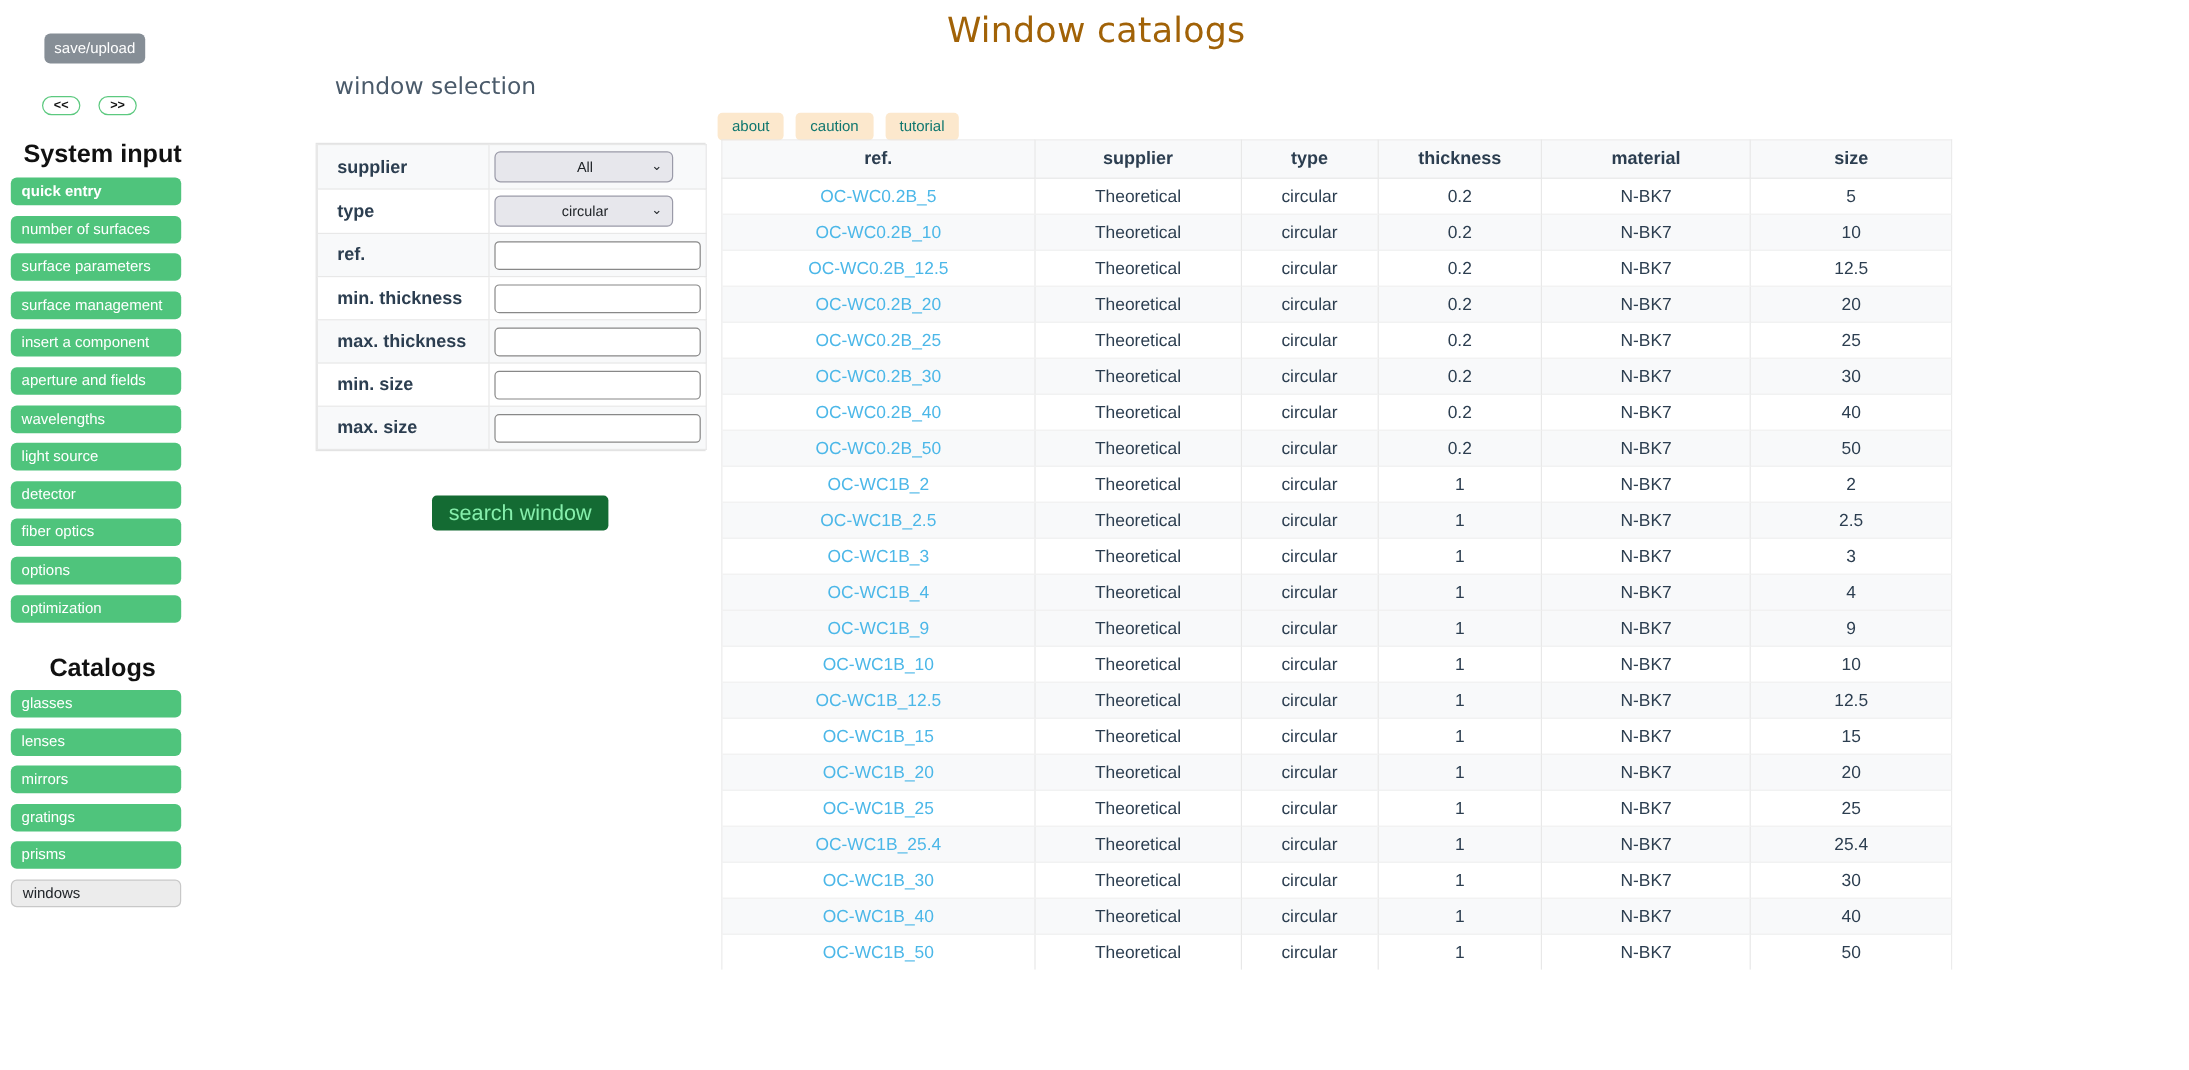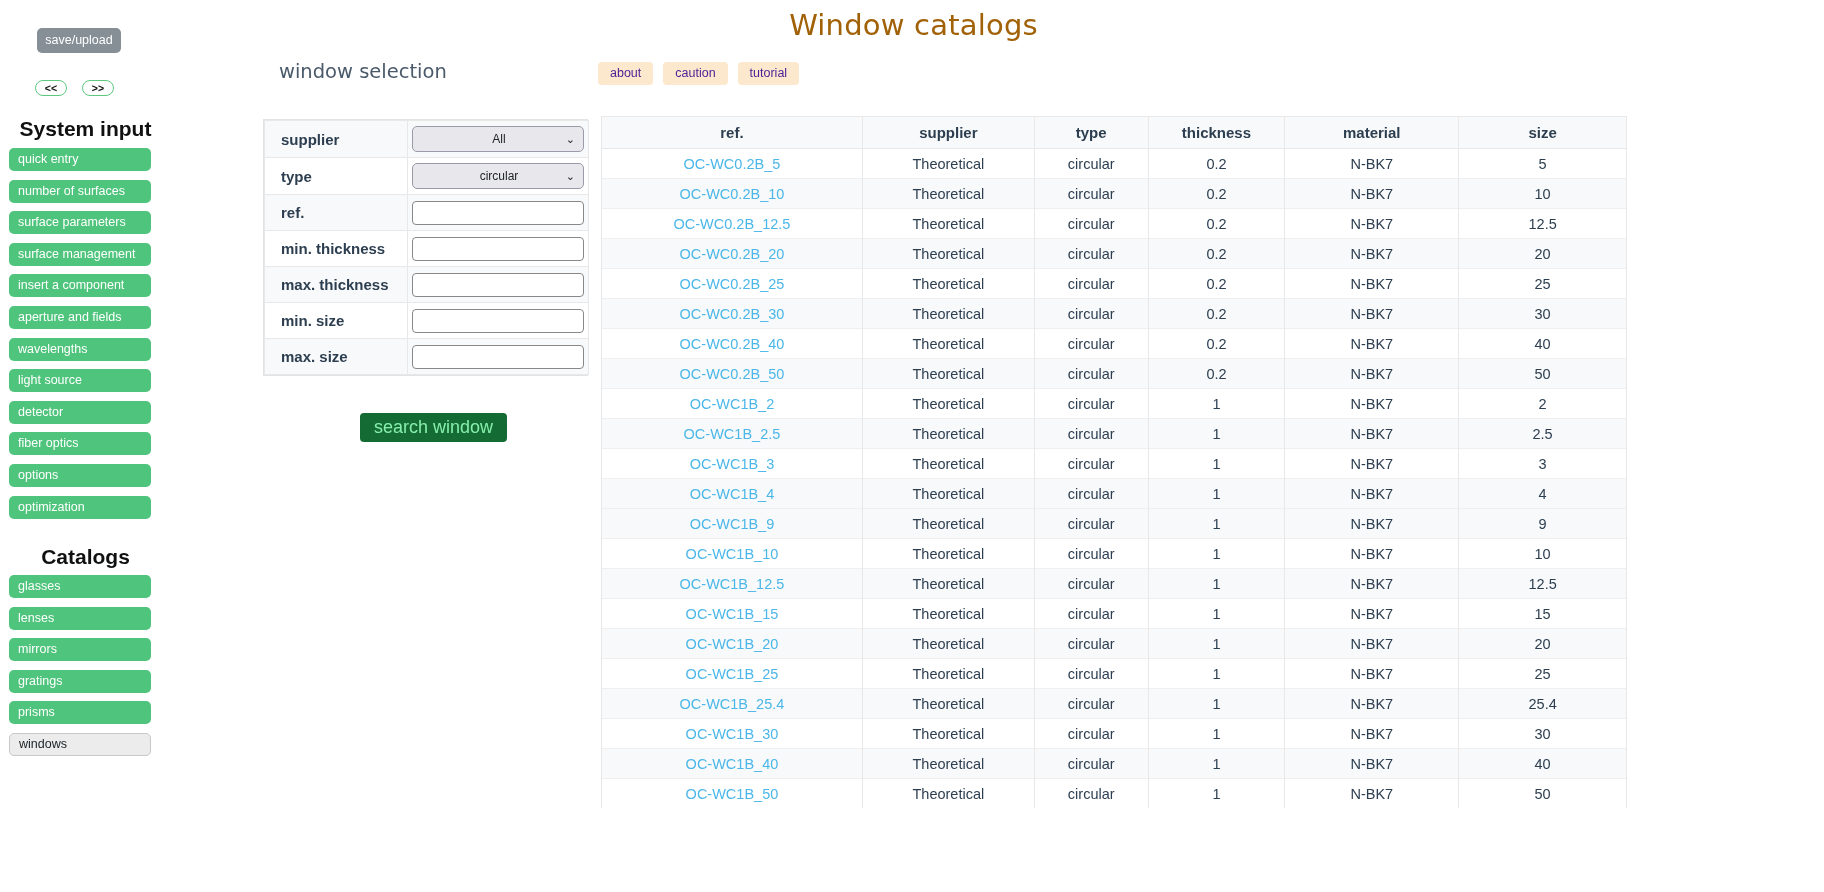--- a/index.html
+++ b/index.html
@@ -81,21 +81,21 @@
     border-radius: 5px;
     font-size: 12.5px;
     font-family: "Liberation Sans", sans-serif;
     text-align: left;
     padding: 0 0 0 9px;
     line-height: 23px;
     cursor: pointer;
     white-space: nowrap;
     overflow: hidden;
   }
-  .nav-item.bold { font-weight: normal; }
+  .nav-item.bold { font-weight: bold; }
   .nav-item.active-gray {
     background: #ececec;
     color: #212529;
     border: 1px solid #c8c8c8;
     line-height: 21px;
   }
 
   
   .page-title {
     position: absolute;
@@ -117,28 +117,29 @@
     font-weight: 400;
   }
   .help-btns {
     position: absolute;
     left: 598px; top: 62px;
     display: flex;
     gap: 10px;
   }
   .help-btn {
     background: #fce8cd;
-    color: #4c1d95;
+    color: #0f766e;
     border: none;
     border-radius: 4px;
     font-size: 12.5px;
     font-family: "Liberation Sans", sans-serif;
     padding: 5px 12px;
     cursor: pointer;
     line-height: 13px;
+    margin-top: 32px;
   }
 
   
   .form-panel {
     position: absolute;
     left: 263px; top: 119px;
     width: 325px;
     border: 1px solid #e3e3e3;
     border-collapse: collapse;
   }
@@ -156,21 +157,21 @@
     font-weight: bold;
     color: #2c3e50;
     padding: 7px 0 7px 16px !important;
     line-height: 21px;
   }
   .ctrl-cell { width: 180px; padding: 5px 4px 5px 4px !important; }
 
   .sel {
     -webkit-appearance: none;
     appearance: none;
-    width: 172px; height: 26px;
+    width: 149px; height: 26px;
     background: #e7e7ec;
     border: 1px solid #9a9aa8;
     border-radius: 5px;
     font-size: 12px;
     color: #212529;
     font-family: "Liberation Sans", sans-serif;
     text-align: center;
     text-align-last: center;
     padding: 0 14px 0 16px;
     cursor: pointer;

